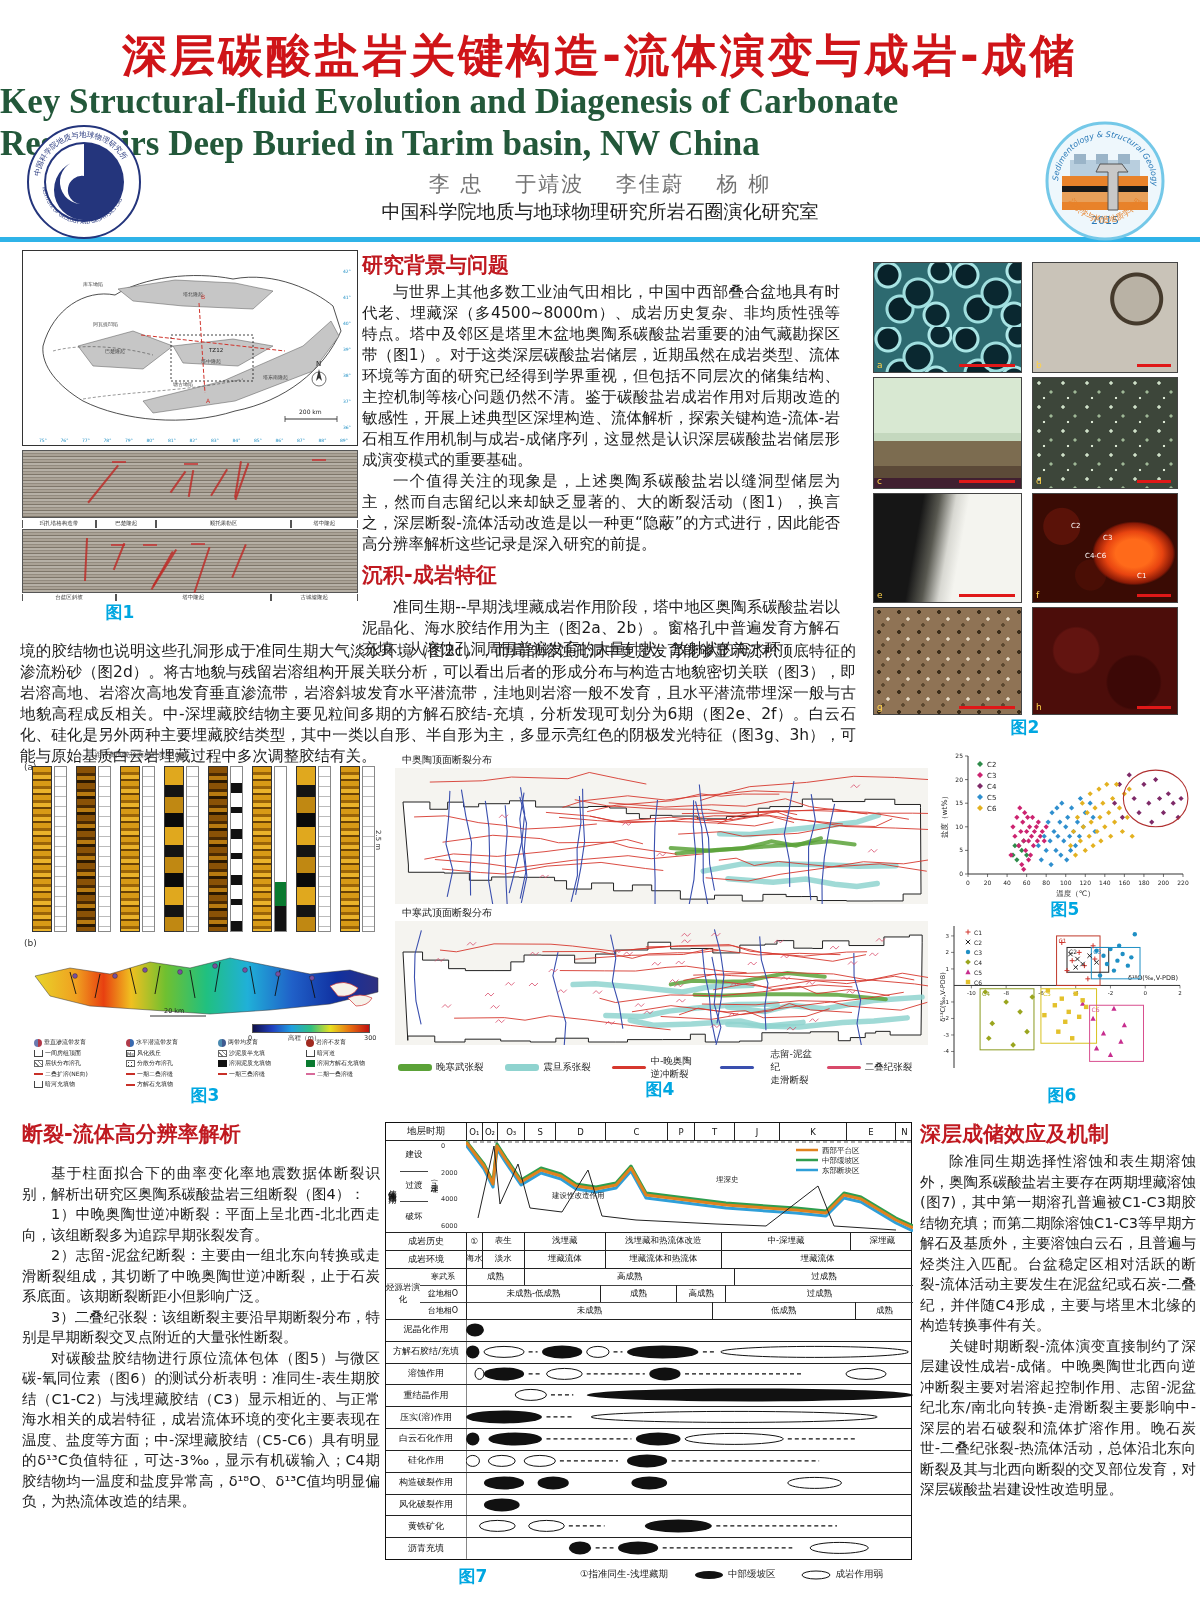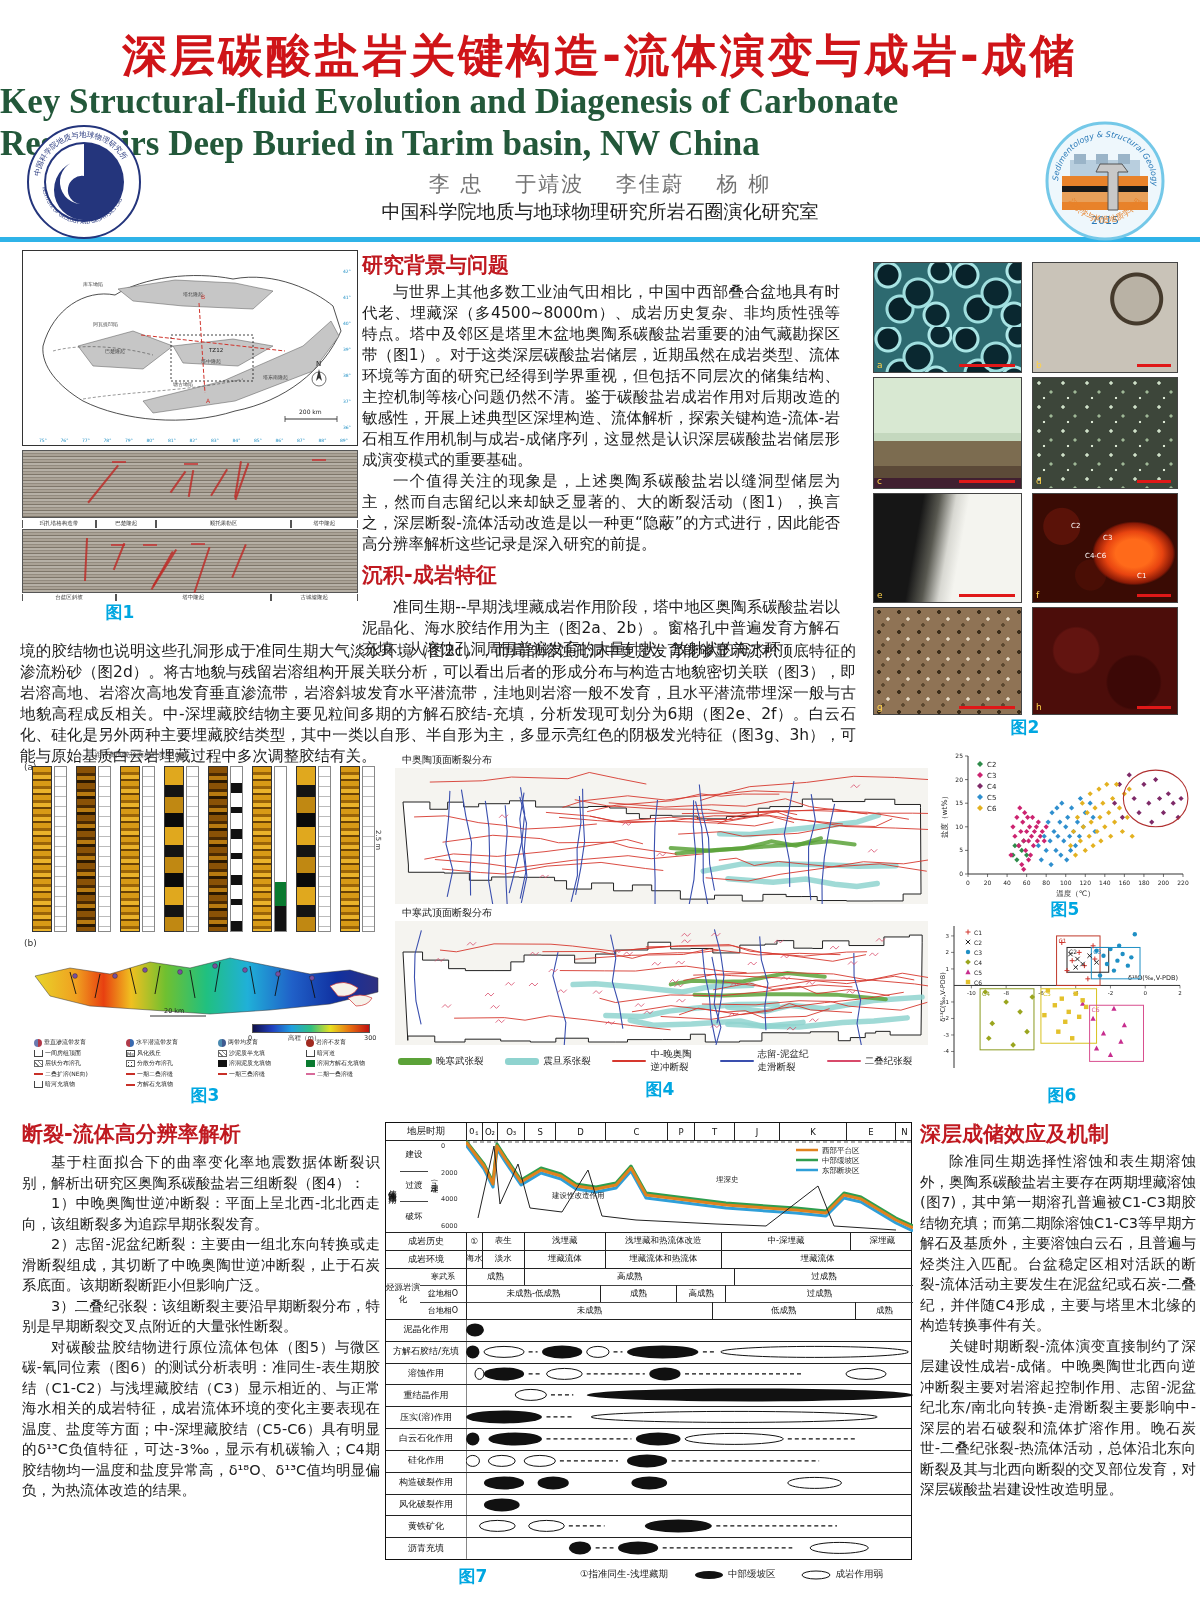--- a/index.html
+++ b/index.html
@@ -533,21 +533,21 @@
     </span>
     <span style="display: flex; align-items: center; gap: 4px; flex: 1 1 0%;">
       <span class="lsw" style="width: 34px; height: 7px; background: rgb(143, 211, 207); border-radius: 3px;"></span>
       <span style="white-space: pre-line;">震旦系张裂</span>
     </span>
     <span style="display: flex; align-items: center; gap: 4px; flex: 1 1 0%;">
       <span class="lsw" style="width: 34px; height: 2.5px; background: rgb(214, 56, 46); border-radius: 3px;"></span>
       <span style="white-space: pre-line;">中-晚奥陶
 逆冲断裂</span>
     </span>
-    <span style="display: flex; align-items: center; gap: 4px; flex: 1 1 0%;">
+    <span style="display: flex; align-items: center; gap: 17px; flex: 1 1 0%;">
       <span class="lsw" style="width: 34px; height: 2.5px; background: rgb(58, 79, 174); border-radius: 3px;"></span>
       <span style="white-space: pre-line;">志留-泥盆纪
 走滑断裂</span>
     </span>
     <span style="display: flex; align-items: center; gap: 4px; flex: 1 1 0%;">
       <span class="lsw" style="width: 34px; height: 2.5px; background: rgb(216, 74, 106); border-radius: 3px;"></span>
       <span style="white-space: pre-line;">二叠纪张裂</span>
     </span>
   </div>
 <div class="abs cap" style="left:630px;top:1078px;width:60px">图4</div>
@@ -831,30 +831,30 @@
       <text x="36" y="44.5" font-size="6" fill="#222">C4</text>
       <path d="M30,49.2 L32.6,54.2 L27.4,54.2 Z" fill="#c72d8e"></path>
       <text x="36" y="54.5" font-size="6" fill="#222">C5</text>
       <rect x="27.8" y="59.8" width="4.4" height="4.4" fill="#e3c12c"></rect>
       <text x="36" y="64.5" font-size="6" fill="#222">C6</text>
     </svg></div>
 <div class="abs cap" style="left:1032px;top:1084px;width:60px">图6</div>
 
 <div class="abs" style="left:22px;top:1120px;width:358px">
   <div class="sec-h">断裂-流体高分辨率解析</div>
-  <p class="body-sm ind" style="margin-top:4px">基于柱面拟合下的曲率变化率地震数据体断裂识别，解析出研究区奥陶系碳酸盐岩三组断裂（图4）：</p>
+  <p class="body-sm ind" style="margin-top:15px">基于柱面拟合下的曲率变化率地震数据体断裂识别，解析出研究区奥陶系碳酸盐岩三组断裂（图4）：</p>
   <p class="body-sm ind">1）中晚奥陶世逆冲断裂：平面上呈北西-北北西走向，该组断裂多为追踪早期张裂发育。</p>
   <p class="body-sm ind">2）志留-泥盆纪断裂：主要由一组北东向转换或走滑断裂组成，其切断了中晚奥陶世逆冲断裂，止于石炭系底面。该期断裂断距小但影响广泛。</p>
   <p class="body-sm ind">3）二叠纪张裂：该组断裂主要沿早期断裂分布，特别是早期断裂交叉点附近的大量张性断裂。</p>
   <p class="body-sm ind">对碳酸盐胶结物进行原位流体包体（图5）与微区碳-氧同位素（图6）的测试分析表明：准同生-表生期胶结（C1-C2）与浅埋藏胶结（C3）显示相近的、与正常海水相关的成岩特征，成岩流体环境的变化主要表现在温度、盐度等方面；中-深埋藏胶结（C5-C6）具有明显的δ¹³C负值特征，可达-3‰，显示有机碳输入；C4期胶结物均一温度和盐度异常高，δ¹⁸O、δ¹³C值均明显偏负，为热流体改造的结果。</p>
 </div>
 
 <div class="abs fig7box" style="left:385px;top:1122px;width:527px;height:438px" id="fig7">
     <div class="f7lab" style="top: 0px; height: 17px; left: 0px; width: 80px; font-size: 9.5px;">地层时期</div>
-    <div class="f7cell" style="top: 0px; height: 17px; left: 80px; width: 15.645px; font-family: Liberation Mono, monospace;">O₁</div>
+    <div class="f7cell" style="top: 0px; height: 17px; left: 80px; width: 15.645px;">O₁</div>
     <div class="f7cell" style="top: 0px; height: 17px; left: 95.645px; width: 15.645px;">O₂</div>
     <div class="f7cell" style="top: 0px; height: 17px; left: 111.29px; width: 26.82px;">O₃</div>
     <div class="f7cell" style="top: 0px; height: 17px; left: 138.11px; width: 31.29px;">S</div>
     <div class="f7cell" style="top: 0px; height: 17px; left: 169.4px; width: 49.17px;">D</div>
     <div class="f7cell" style="top: 0px; height: 17px; left: 218.57px; width: 62.58px;">C</div>
     <div class="f7cell" style="top: 0px; height: 17px; left: 281.15px; width: 26.82px;">P</div>
     <div class="f7cell" style="top: 0px; height: 17px; left: 307.97px; width: 40.23px;">T</div>
     <div class="f7cell" style="top: 0px; height: 17px; left: 348.2px; width: 44.7px;">J</div>
     <div class="f7cell" style="top: 0px; height: 17px; left: 392.9px; width: 67.05px;">K</div>
     <div class="f7cell" style="top: 0px; height: 17px; left: 459.95px; width: 49.17px;">E</div>

